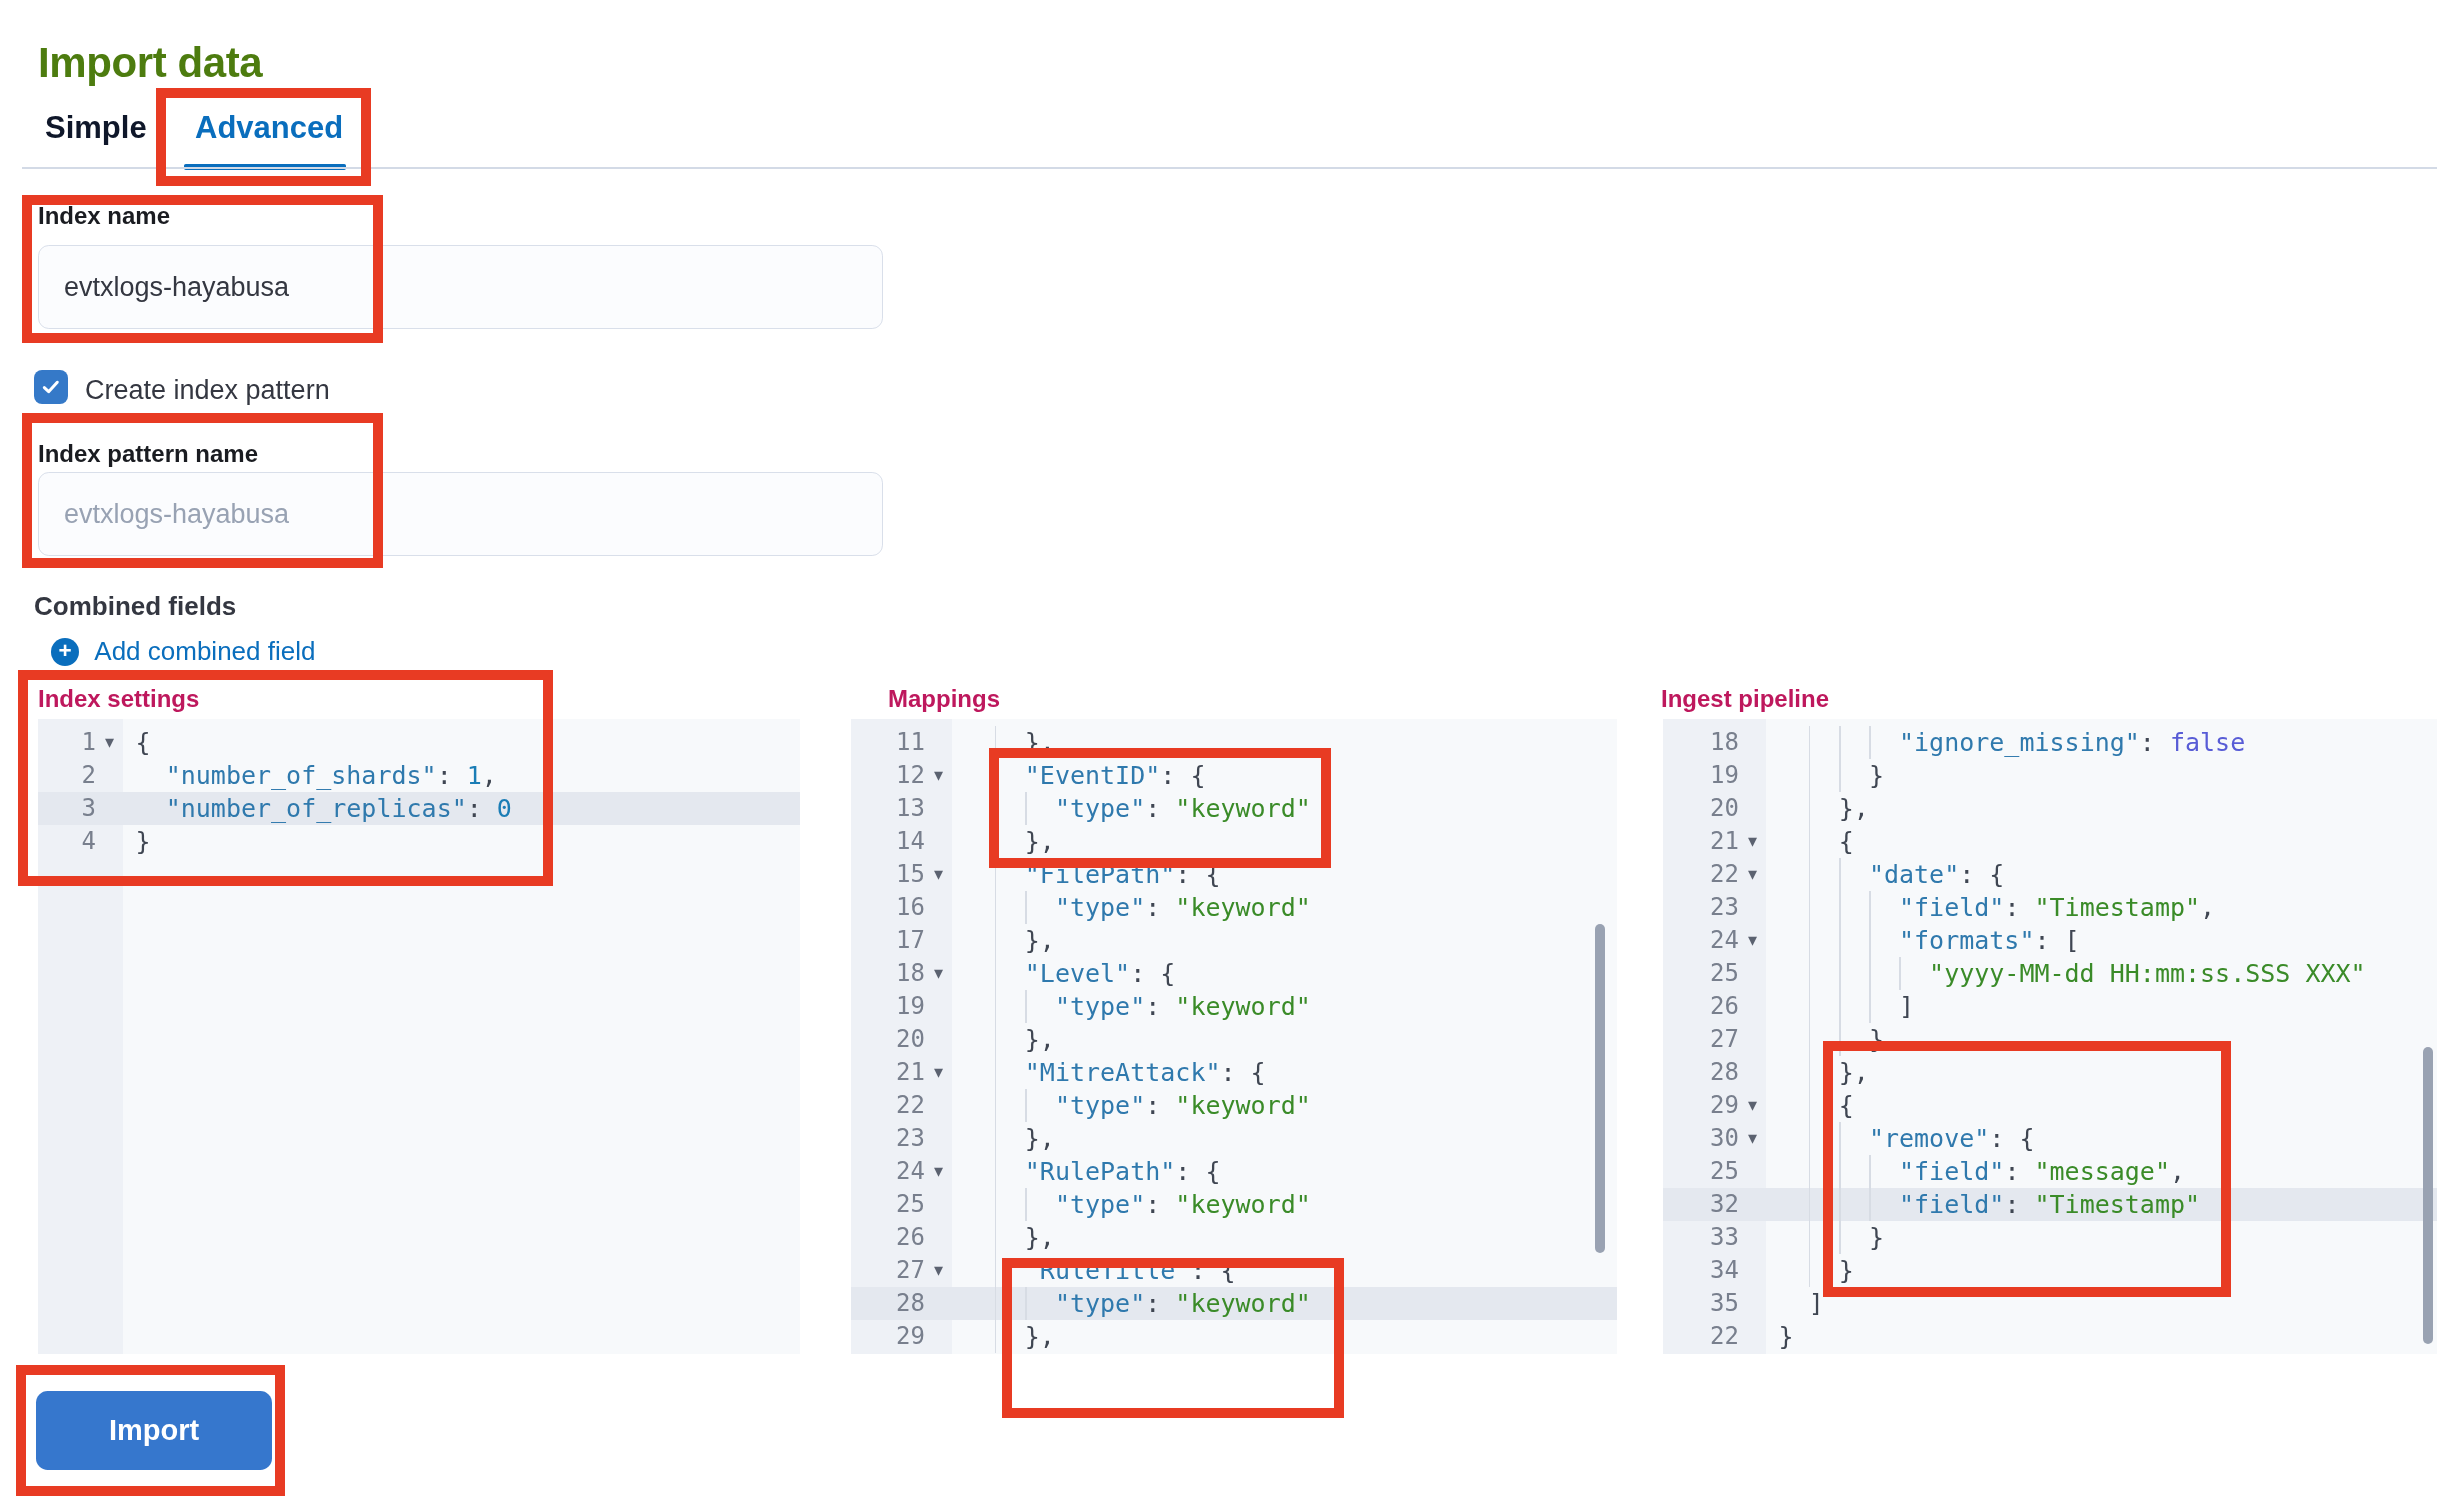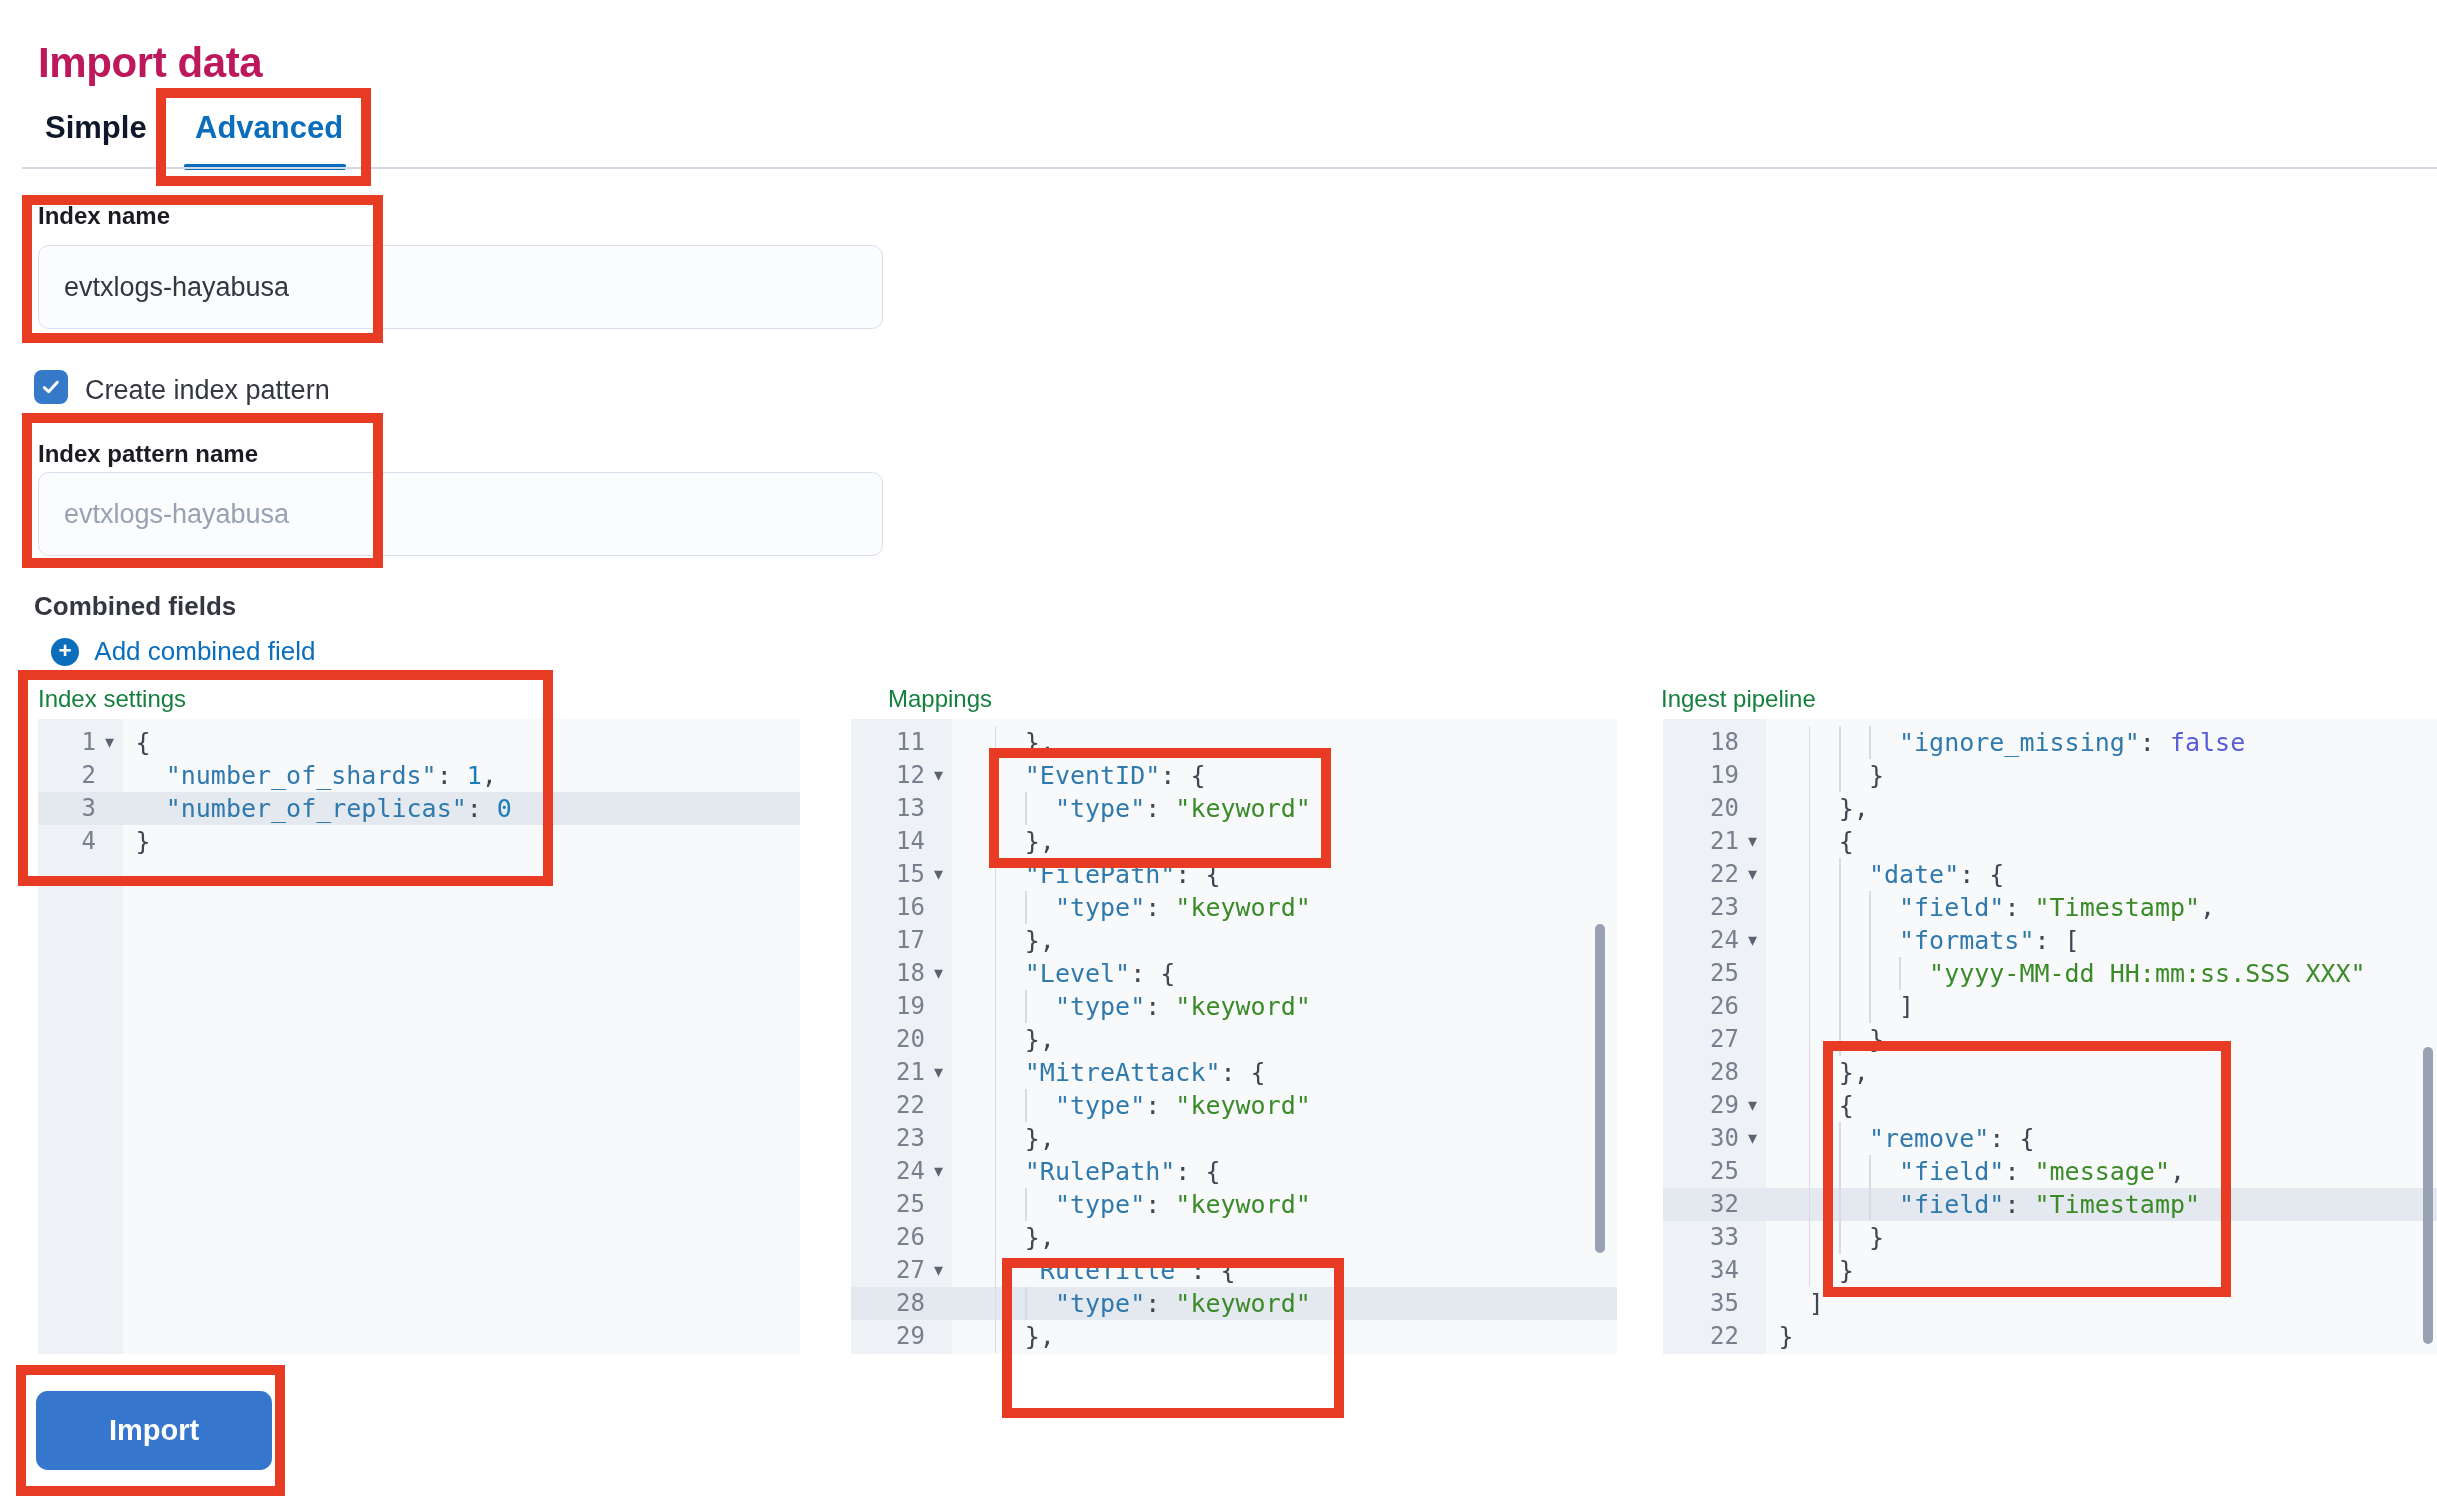--- a/index.html
+++ b/index.html
@@ -2,21 +2,21 @@
 <html style="--annotation: #e83b23; --primary-button: #3677cd; --tab-active: #0a6ebd; --link: #0a6ebd; --checkbox: #3579c8; --editor-bg: #f7f9fb; --gutter-bg: #eef1f6; --active-line: #e4e8ef; --guide: #d7dce4; --line-number: #787f8d; --tk-key: #2f79ad; --tk-str: #3a8b28; --tk-num: #1a7db6; --tk-bool: #585cd6; --tk-pun: #3f4652;font-size:14.4px"><head>
 <meta charset="utf-8">
 <style>
   * { box-sizing: border-box; margin: 0; padding: 0; }
   html, body { width: 2438px; height: 1508px; background: #ffffff;
     font-family: "Liberation Sans", sans-serif; color: #343741; overflow: hidden; }
   .abs { position: absolute; }
 
   
   .page-title { left: 38px; top: 39px; font-size: 42px; font-weight: 700;
-    color: #be185d; letter-spacing: -0.4px; }
+    color: #4d7c0f; letter-spacing: -0.4px; }
   .tab { top: 110px; font-size: 31px; font-weight: 700; cursor: pointer; }
   .tab-simple { left: 45px; color: #0f172a; }
   .tab-advanced { left: 195px; color: var(--tab-active); }
   .tab-underline { left: 184px; top: 164px; width: 162px; height: 6.3px;
     background: var(--tab-active); border-radius: 1.8px; }
   .tabs-divider { left: 21.6px; top: 167px; width: 2416px; height: 1.8px; background: #d3dae6; }
 
   
   .field-label { left: 38px; font-size: 24px; font-weight: 700; color: #1a1c21; }
   .lbl-index-name { top: 202px; }
@@ -35,21 +35,21 @@
   .cb-label { left: 85px; top: 375px; font-size: 27px; color: #343741; }
 
   .section-heading { left: 34px; top: 591px; font-size: 26px; font-weight: 700; color: #343741; }
   .add-link { left: 51px; top: 636px; display: flex; align-items: center; gap: 15.3px; cursor: pointer; }
   .plus-icon { width: 28px; height: 28px; border-radius: 50%; background: var(--link);
     color: #fff; font-size: 22.5px; font-weight: 700; line-height: 26px; text-align: center;
     display: inline-block; }
   .add-link span.txt { font-size: 26px; font-weight: 500; color: var(--link); }
 
   
-  .ed-label { top: 685px; font-size: 24px; font-weight: 400; color: #15803d; }
+  .ed-label { top: 685px; font-size: 24px; font-weight: 700; color: #be185d; }
   .lbl-settings { left: 38px; }
   .lbl-mappings { left: 888px; }
   .lbl-pipeline { left: 1661px; }
 
   
   .editor { position: absolute; top: 719px; height: 635px; background: var(--editor-bg);
     overflow: hidden; cursor: text; }
   .ed-settings { left: 38px;  width: 762px; }
   .ed-mappings { left: 851px; width: 766px; }
   .ed-pipeline { left: 1663px; width: 775px; }

